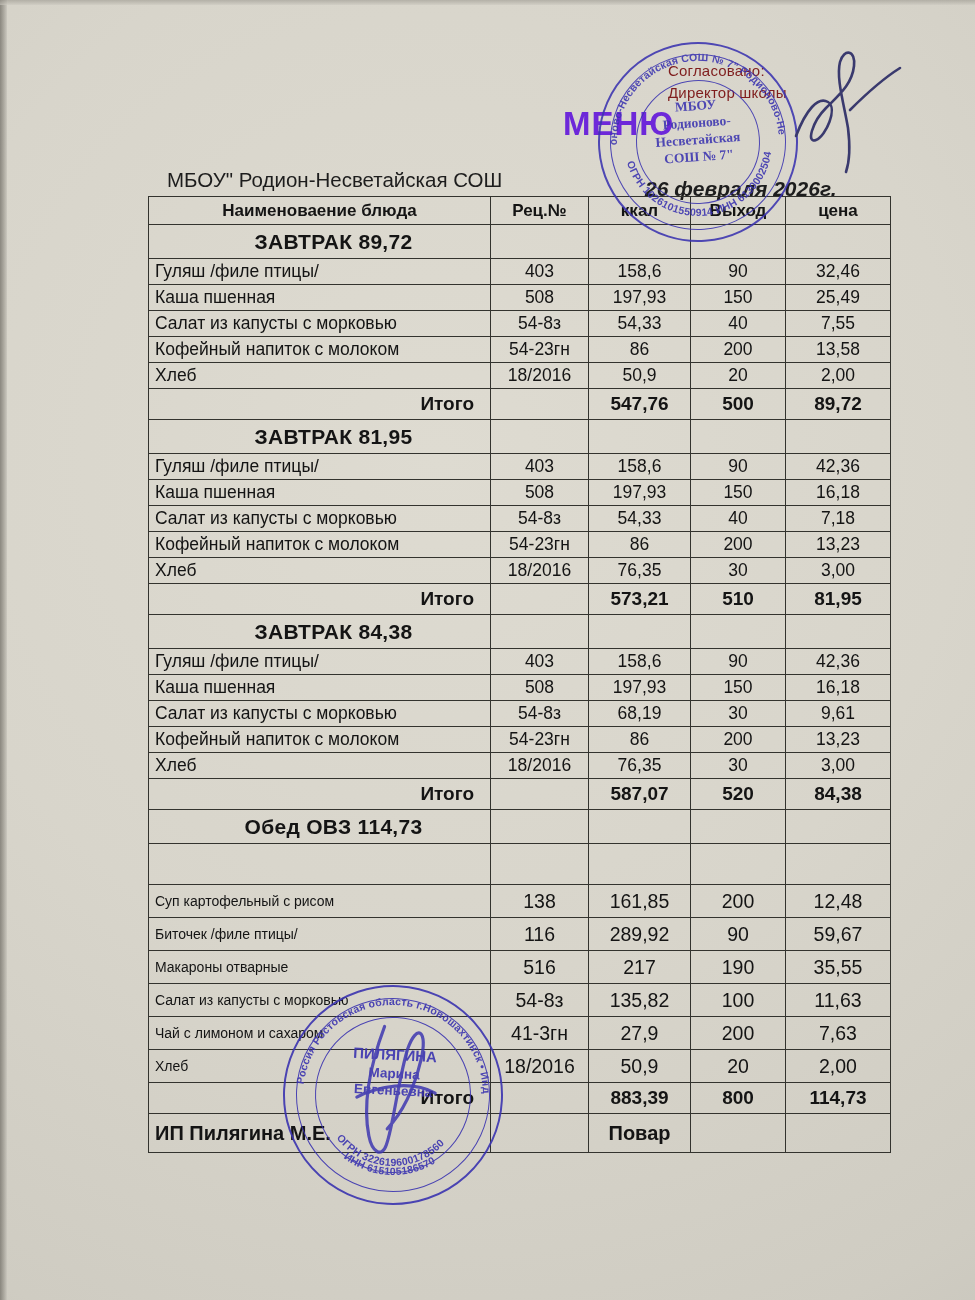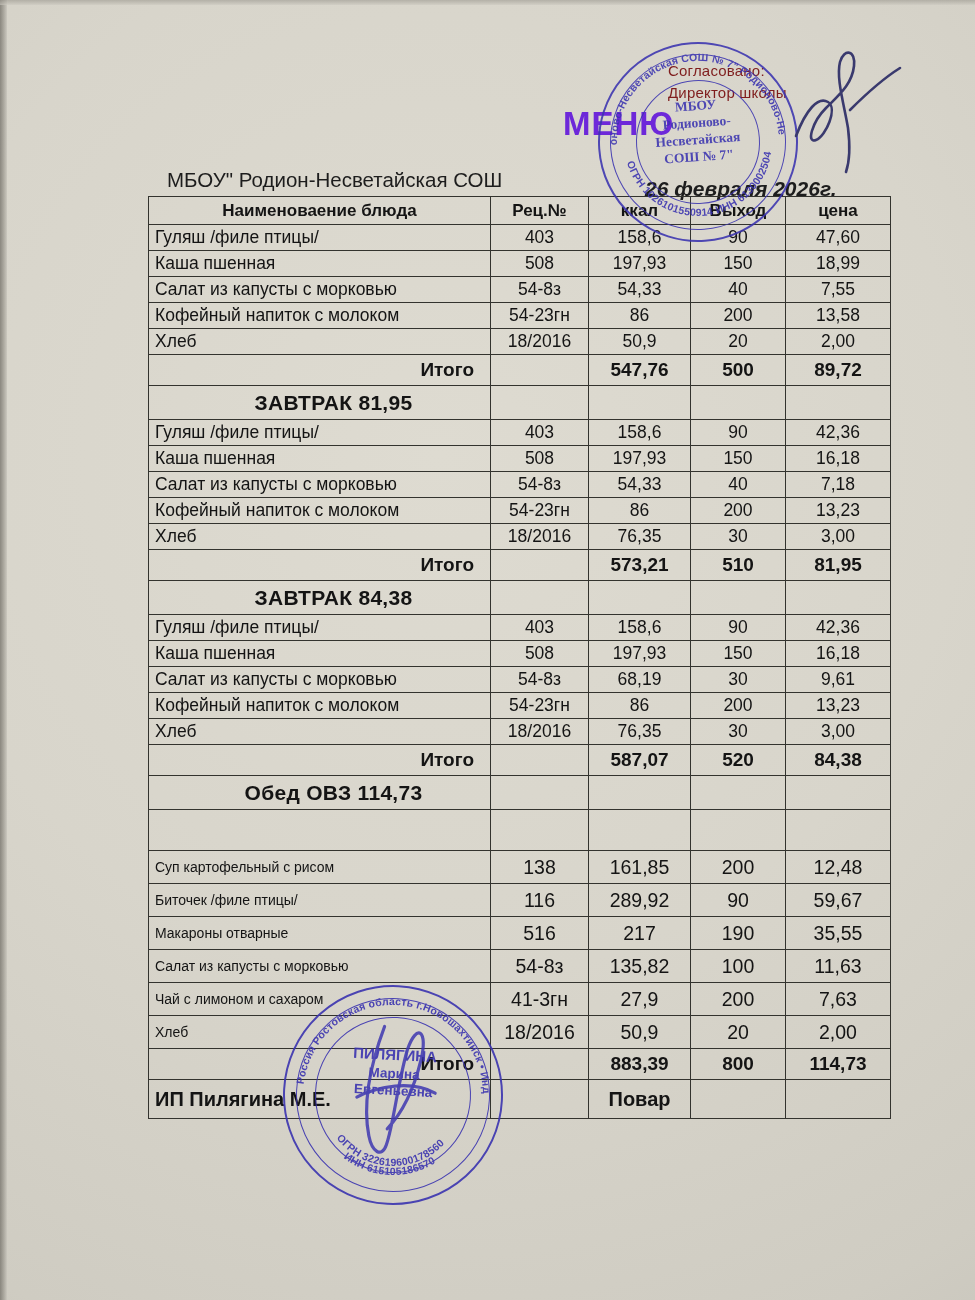--- a/index.html
+++ b/index.html
@@ -186,33 +186,40 @@
         <col class="c-price">
     </colgroup>
     <tbody id="tbody">
         <tr class="thead">
           <td class="name">Наименоваение блюда</td>
           <td class="num">Рец.№</td>
           <td class="num">ккал</td>
           <td class="num">Выход</td>
           <td class="num">цена</td>
         </tr>
+        <tr class="section">
+          <td class="name">ЗАВТРАК 89,72</td>
+          <td class="num"></td>
+          <td class="num"></td>
+          <td class="num"></td>
+          <td class="num"></td>
+        </tr>
         <tr class="dish">
           <td class="name">Гуляш /филе птицы/</td>
           <td class="num">403</td>
           <td class="num">158,6</td>
           <td class="num">90</td>
-          <td class="num">47,60</td>
+          <td class="num">32,46</td>
         </tr>
         <tr class="dish">
           <td class="name">Каша пшенная</td>
           <td class="num">508</td>
           <td class="num">197,93</td>
           <td class="num">150</td>
-          <td class="num">18,99</td>
+          <td class="num">25,49</td>
         </tr>
         <tr class="dish">
           <td class="name">Салат из капусты с морковью</td>
           <td class="num">54-8з</td>
           <td class="num">54,33</td>
           <td class="num">40</td>
           <td class="num">7,55</td>
         </tr>
         <tr class="dish">
           <td class="name">Кофейный напиток с молоком</td>

